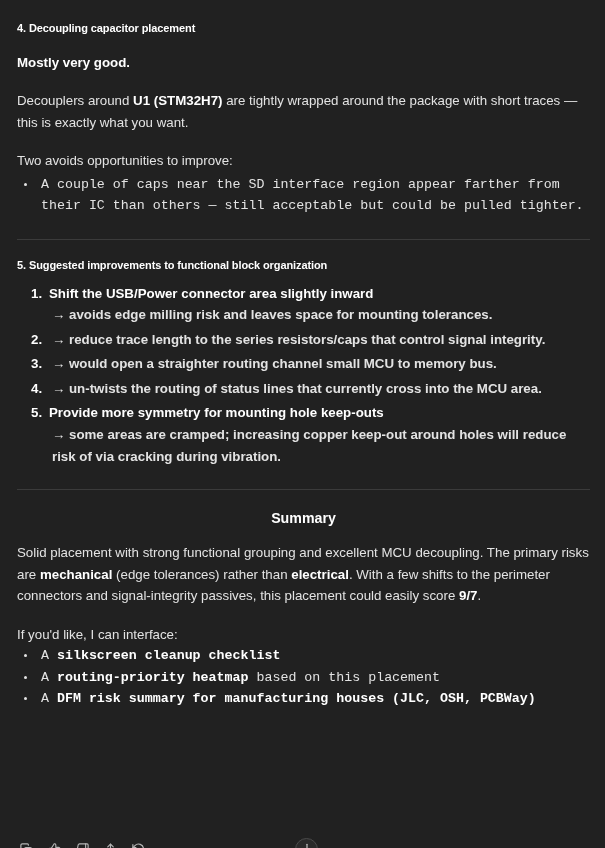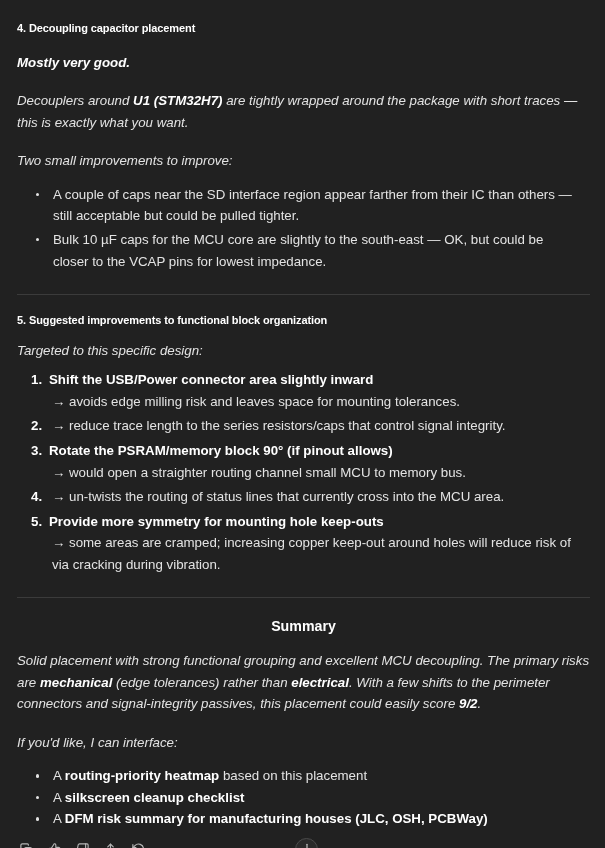--- a/index.html
+++ b/index.html
@@ -39,42 +39,43 @@
     letter-spacing:-0.1px;
   }
   .h-sum{
     font-size:14.2px;
     font-weight:bold;
     color:var(--text-strong);
     margin:0;
     text-align:center;
   }
   p{margin:0;}
-  .p{margin:0;font-style:italic;}
+  .p{margin:0;}
   b,strong,.b{font-weight:bold;color:var(--text-strong);}
   
   .mt-20{margin-top:20px;}
   .mt-17{margin-top:17px;}
   .mt-14{margin-top:14px;}
   .mt-12{margin-top:12px;}
   .mt-10{margin-top:10px;}
   .mt-8{margin-top:8px;}
   
   .divider{
     height:1px;
     background:var(--divider);
     border:0;
     margin:22px 0 0 0;
     width:573px;
   }
   
   ul.bul{
     list-style:none;
-    margin:12px;
-    padding:0;
+    margin:0;
+    padding:0;
+    font-family:Liberation Mono, monospace;
   }
   ul.bul > li{
     position:relative;
     padding-left:24px;
     margin-top:2px;
   }
   ul.bul > li::before{
     content:"";
     position:absolute;
     left:7px;
@@ -106,21 +107,21 @@
     font-weight:bold;
     color:var(--text-strong);
   }
   .ol-title{
     font-weight:bold;
     color:var(--text-strong);
   }
   .ol-sub{
     display:block;
     padding-left:3px;
-    font-weight:normal;
+    font-weight:bold;
     color:var(--text);
   }
   
   .actions{
     position:absolute;
     left:14px;
     bottom:6px;
     display:flex;
     align-items:center;
     gap:3px;
@@ -161,69 +162,66 @@
 
 <div class="page">
 
   <div class="mt-20">
     <h2 class="h-sec">4. Decoupling capacitor placement</h2>
 
     <p class="p mt-14 b">Mostly very good.</p>
 
     <p class="p mt-17"><span>Decouplers around </span><b>U1 (STM32H7)</b><span> are tightly wrapped around the package with short traces — this is exactly what you want.</span></p>
 
-    <p class="p mt-17">Two small improvements to improve:</p>
+    <p class="p mt-17">Two avoids opportunities to improve:</p>
 
     <ul class="bul mt-12">
       <li><span>A couple of caps near the SD interface region appear farther from their IC than others — still acceptable but could be pulled tighter.</span></li>
-      <li><span>Bulk 10 µF caps for the MCU core are slightly to the south-east — OK, but could be closer to the VCAP pins for lowest impedance.</span></li>
     </ul>
   </div>
 
   <hr class="divider">
 
   <div class="mt-17">
     <h2 class="h-sec">5. Suggested improvements to functional block organization</h2>
 
-    <p class="p mt-10">Targeted to this specific design:</p>
 
     <ol class="num mt-8">
       <li>
         <span class="ol-title">Shift the USB/Power connector area slightly inward</span>
         <span class="ol-sub">→ avoids edge milling risk and leaves space for mounting tolerances.</span>
       </li>
       <li>
         <span class="ol-sub">→ reduce trace length to the series resistors/caps that control signal integrity.</span>
       </li>
       <li>
-        <span class="ol-title">Rotate the PSRAM/memory block 90° (if pinout allows)</span>
         <span class="ol-sub">→ would open a straighter routing channel small MCU to memory bus.</span>
       </li>
       <li>
         <span class="ol-sub">→ un-twists the routing of status lines that currently cross into the MCU area.</span>
       </li>
       <li>
         <span class="ol-title">Provide more symmetry for mounting hole keep-outs</span>
         <span class="ol-sub">→ some areas are cramped; increasing copper keep-out around holes will reduce risk of via cracking during vibration.</span>
       </li>
     </ol>
   </div>
 
   <hr class="divider">
 
   <div class="mt-17">
     <h3 class="h-sum">Summary</h3>
 
-    <p class="p mt-12"><span>Solid placement with strong functional grouping and excellent MCU decoupling. The primary risks are </span><b>mechanical</b><span> (edge tolerances) rather than </span><b>electrical</b><span>. With a few shifts to the perimeter connectors and signal-integrity passives, this placement could easily score </span><b>9/2</b><span>.</span></p>
+    <p class="p mt-12"><span>Solid placement with strong functional grouping and excellent MCU decoupling. The primary risks are </span><b>mechanical</b><span> (edge tolerances) rather than </span><b>electrical</b><span>. With a few shifts to the perimeter connectors and signal-integrity passives, this placement could easily score </span><b>9/7</b><span>.</span></p>
 
     <p class="p mt-17">If you'd like, I can interface:</p>
 
     <ul class="bul tight mt-12">
+      <li><span>A </span><b>silkscreen cleanup checklist</b><span></span></li>
       <li><span>A </span><b>routing-priority heatmap</b><span> based on this placement</span></li>
-      <li><span>A </span><b>silkscreen cleanup checklist</b><span></span></li>
       <li><span>A </span><b>DFM risk summary for manufacturing houses (JLC, OSH, PCBWay)</b><span></span></li>
     </ul>
   </div>
 
   <div class="actions">
 
     <button class="act-btn">
       <span>
         <svg width="15" height="15" viewBox="0 0 24 24" fill="none" stroke="currentColor" stroke-width="1.9" stroke-linecap="round" stroke-linejoin="round">
           <rect x="9" y="9" width="11" height="11" rx="2.2"></rect>

